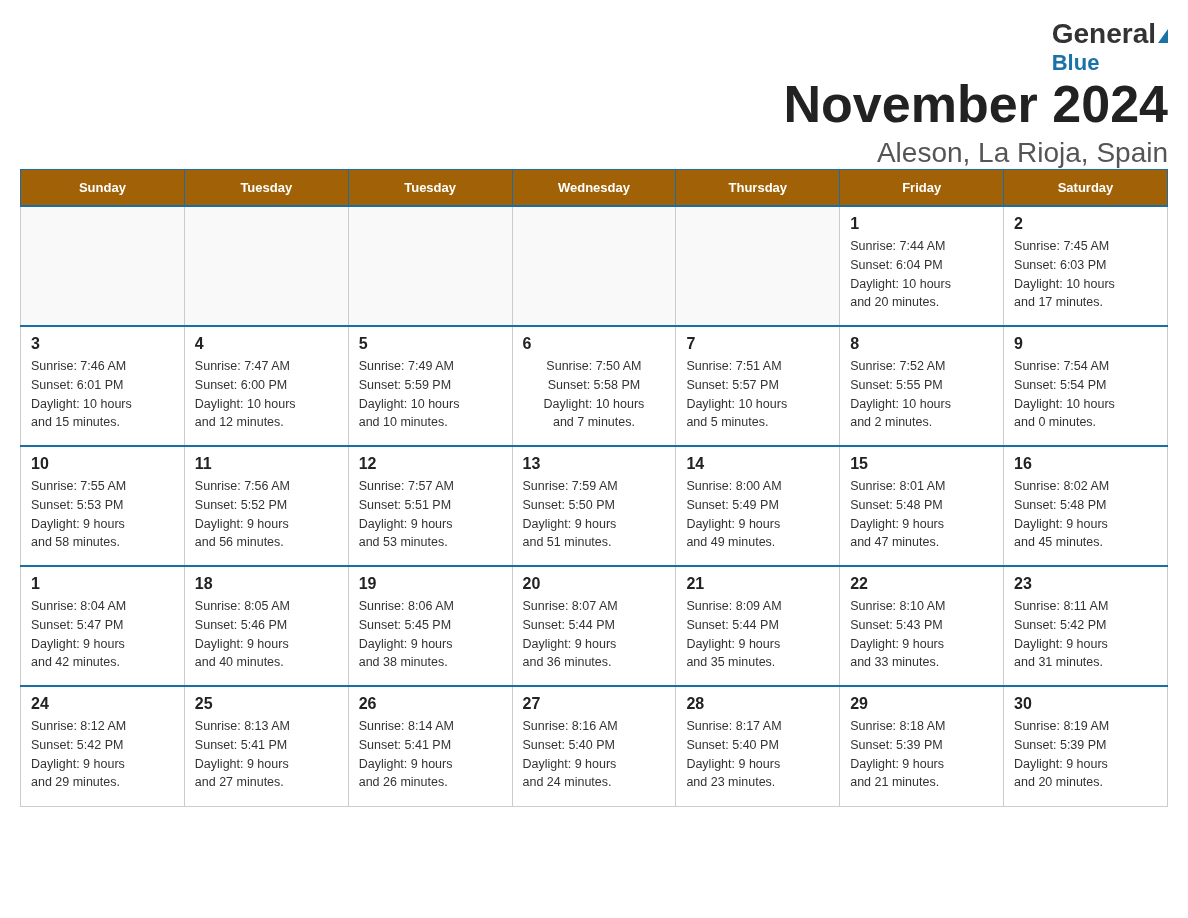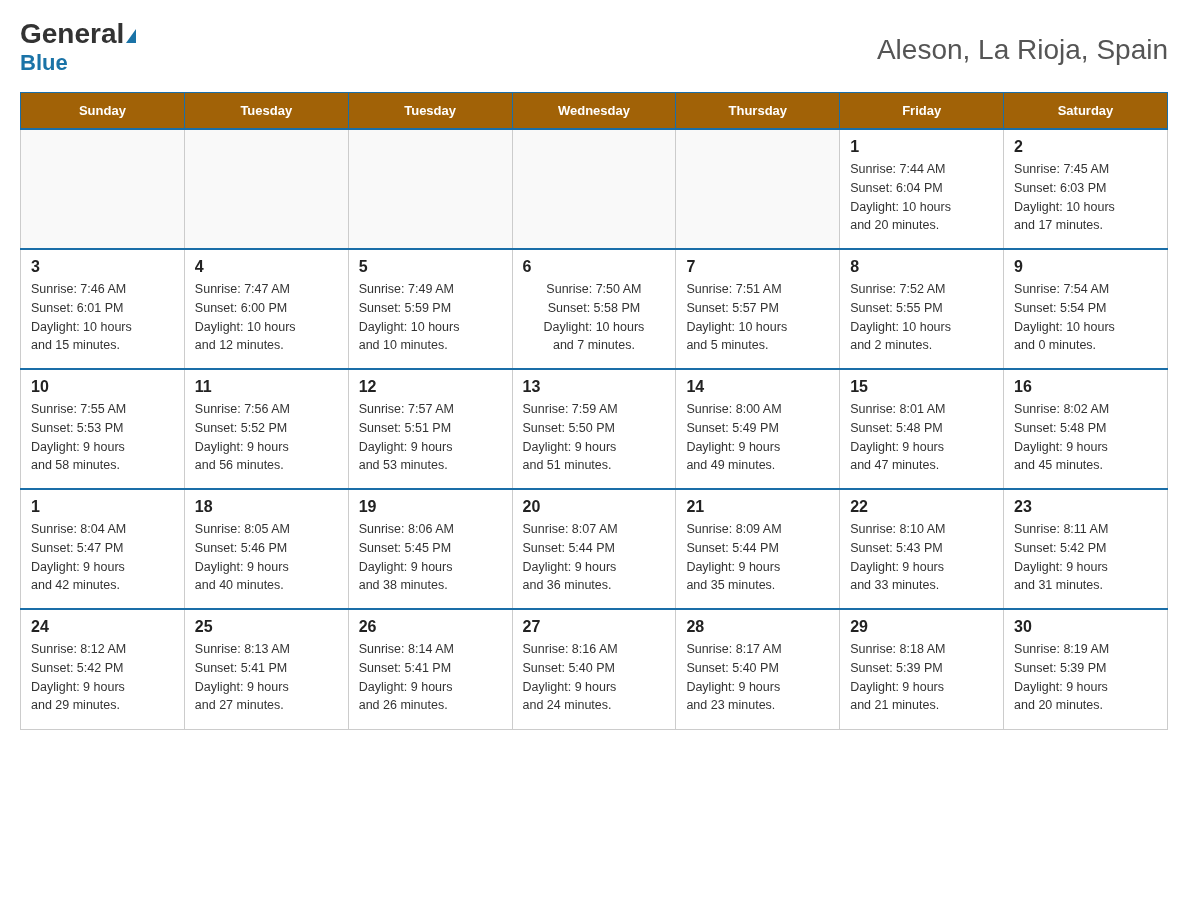--- a/index.html
+++ b/index.html
@@ -6,22 +6,22 @@
     body {
       font-family: Arial, sans-serif;
       background: #fff;
       padding: 20px;
       width: 1188px;
       min-height: 918px;
     }
     .header-area {
       display: flex;
       justify-content: space-between;
-      align-items: center;
-      margin-bottom: 16px;
+      align-items: flex-end;
+      flex-direction: column;
     }
     .logo-area {
       display: flex;
       flex-direction: column;
       align-items: flex-start;
     }
     .logo-text {
       font-size: 28px;
       font-weight: bold;
       color: #333;
@@ -107,20 +107,21 @@
 <body>
 
 <div class="header-area">
   <div class="logo-area">
     <div class="logo-text">
       General<span class="logo-triangle"></span>
     </div>
     <div class="logo-sub">Blue</div>
   </div>
   <div class="title-area">
+    <h1>November 2024</h1>
     <h2>Aleson, La Rioja, Spain</h2>
   </div>
 </div>
 
 <table class="calendar">
   <thead>
     <tr>
     <th>Sunday</th>
         <th>Tuesday</th>
         <th>Tuesday</th>

